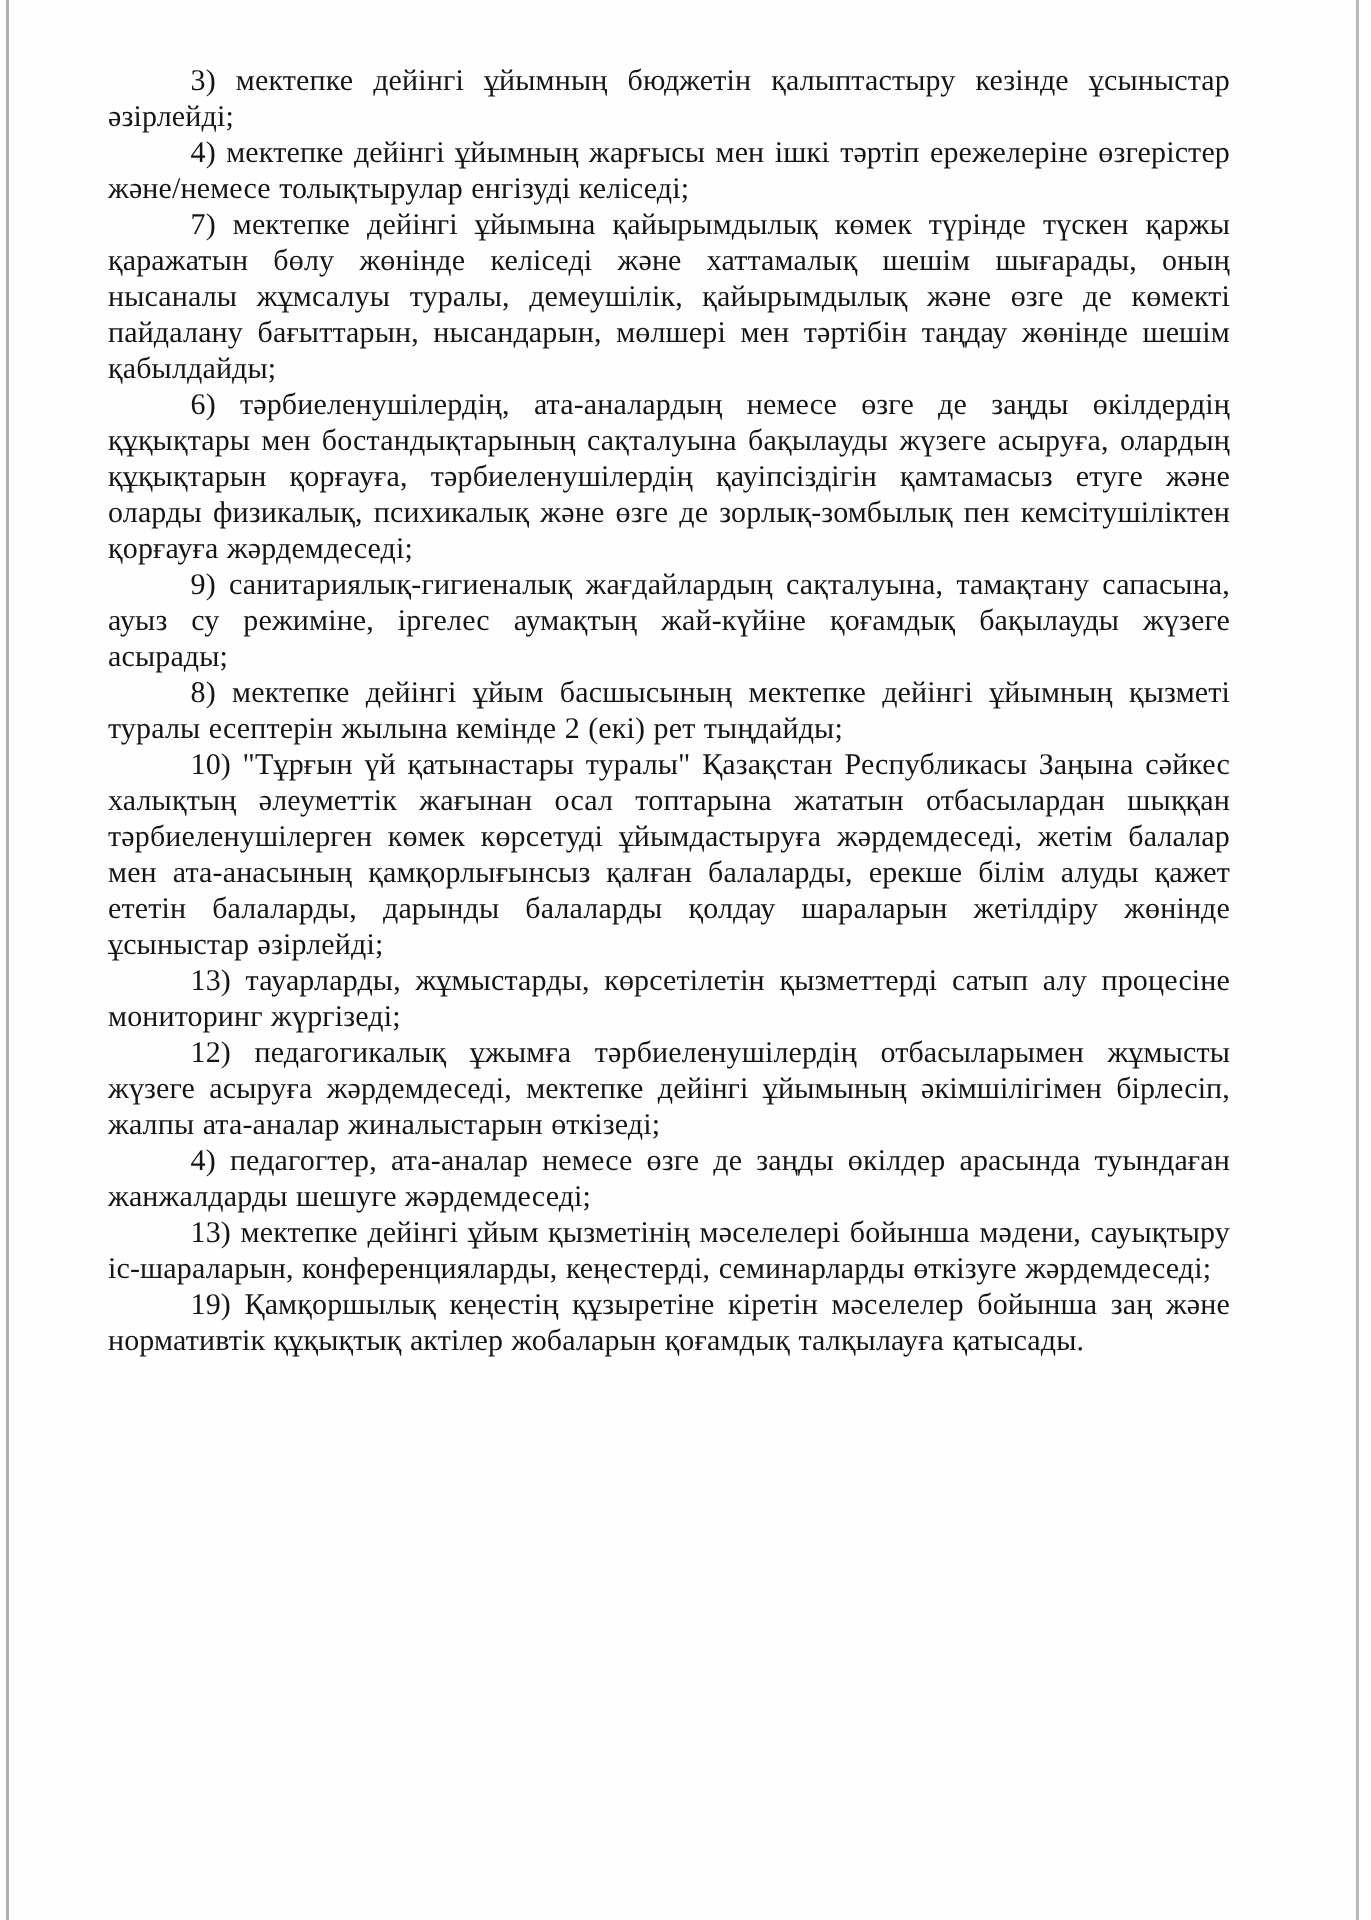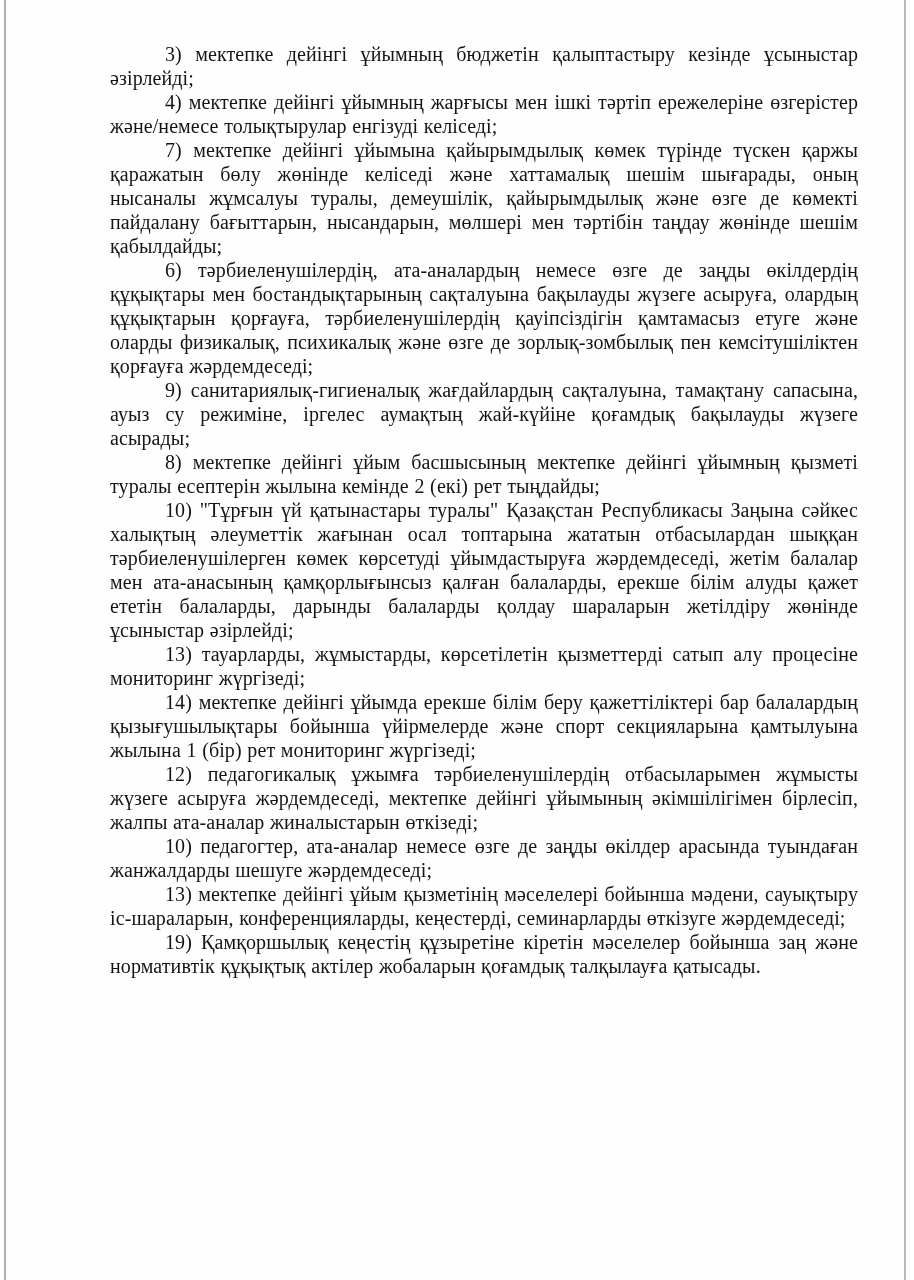--- a/index.html
+++ b/index.html
@@ -19,21 +19,21 @@
     top: 0;
     left: 4px;
     width: 902px;
     height: 1280px;
     background: #fefefe;
     border-left: 2px solid #b0b0b0;
     border-right: 2px solid #b9b9b9;
     box-sizing: border-box;
   }
   .content {
-    margin-left: 104px;
+    margin-left: 66px;
     width: 748px;
     padding-top: 42px;
     color: #141414;
   }
   .content p {
     margin: 0;
     font-size: 20px;
     line-height: 24px;
     text-align: justify;
     text-indent: 55px;
@@ -47,19 +47,18 @@
 <div class="page">
   <div class="content">
     <p>3) мектепке дейінгі ұйымның бюджетін қалыптастыру кезінде ұсыныстар әзірлейді;</p>
     <p>4) мектепке дейінгі ұйымның жарғысы мен ішкі тәртіп ережелеріне өзгерістер және/немесе толықтырулар енгізуді келіседі;</p>
     <p>7) мектепке дейінгі ұйымына қайырымдылық көмек түрінде түскен қаржы қаражатын бөлу жөнінде келіседі және хаттамалық шешім шығарады, оның нысаналы жұмсалуы туралы, демеушілік, қайырымдылық және өзге де көмекті пайдалану бағыттарын, нысандарын, мөлшері мен тәртібін таңдау жөнінде шешім қабылдайды;</p>
     <p>6) тәрбиеленушілердің, ата-аналардың немесе өзге де заңды өкілдердің құқықтары мен бостандықтарының сақталуына бақылауды жүзеге асыруға, олардың құқықтарын қорғауға, тәрбиеленушілердің қауіпсіздігін қамтамасыз етуге және оларды физикалық, психикалық және өзге де зорлық-зомбылық пен кемсітушіліктен қорғауға жәрдемдеседі;</p>
     <p>9) санитариялық-гигиеналық жағдайлардың сақталуына, тамақтану сапасына, ауыз су режиміне, іргелес аумақтың жай-күйіне қоғамдық бақылауды жүзеге асырады;</p>
     <p>8) мектепке дейінгі ұйым басшысының мектепке дейінгі ұйымның қызметі туралы есептерін жылына кемінде 2 (екі) рет тыңдайды;</p>
     <p>10) "Тұрғын үй қатынастары туралы" Қазақстан Республикасы Заңына сәйкес халықтың әлеуметтік жағынан осал топтарына жататын отбасылардан шыққан тәрбиеленушілерген көмек көрсетуді ұйымдастыруға жәрдемдеседі, жетім балалар мен ата-анасының қамқорлығынсыз қалған балаларды, ерекше білім алуды қажет ететін балаларды, дарынды балаларды қолдау шараларын жетілдіру жөнінде ұсыныстар әзірлейді;</p>
     <p>13) тауарларды, жұмыстарды, көрсетілетін қызметтерді сатып алу процесіне мониторинг жүргізеді;</p>
-    <p>14) мектепке дейінгі ұйымда ерекше білім беру қажеттіліктері бар балалардың қызығушылықтары бойынша үйірмелерде және спорт секцияларына қамтылуына жылына 1 (бір) рет мониторинг жүргізеді;</p>
     <p>12) педагогикалық ұжымға тәрбиеленушілердің отбасыларымен жұмысты жүзеге асыруға жәрдемдеседі, мектепке дейінгі ұйымының әкімшілігімен бірлесіп, жалпы ата-аналар жиналыстарын өткізеді;</p>
-    <p>10) педагогтер, ата-аналар немесе өзге де заңды өкілдер арасында туындаған жанжалдарды шешуге жәрдемдеседі;</p>
+    <p>4) педагогтер, ата-аналар немесе өзге де заңды өкілдер арасында туындаған жанжалдарды шешуге жәрдемдеседі;</p>
     <p>13) мектепке дейінгі ұйым қызметінің мәселелері бойынша мәдени, сауықтыру іс-шараларын, конференцияларды, кеңестерді, семинарларды өткізуге жәрдемдеседі;</p>
     <p>19) Қамқоршылық кеңестің құзыретіне кіретін мәселелер бойынша заң және нормативтік құқықтық актілер жобаларын қоғамдық талқылауға қатысады.</p>
   </div>
 </div>
 
 </body></html>

